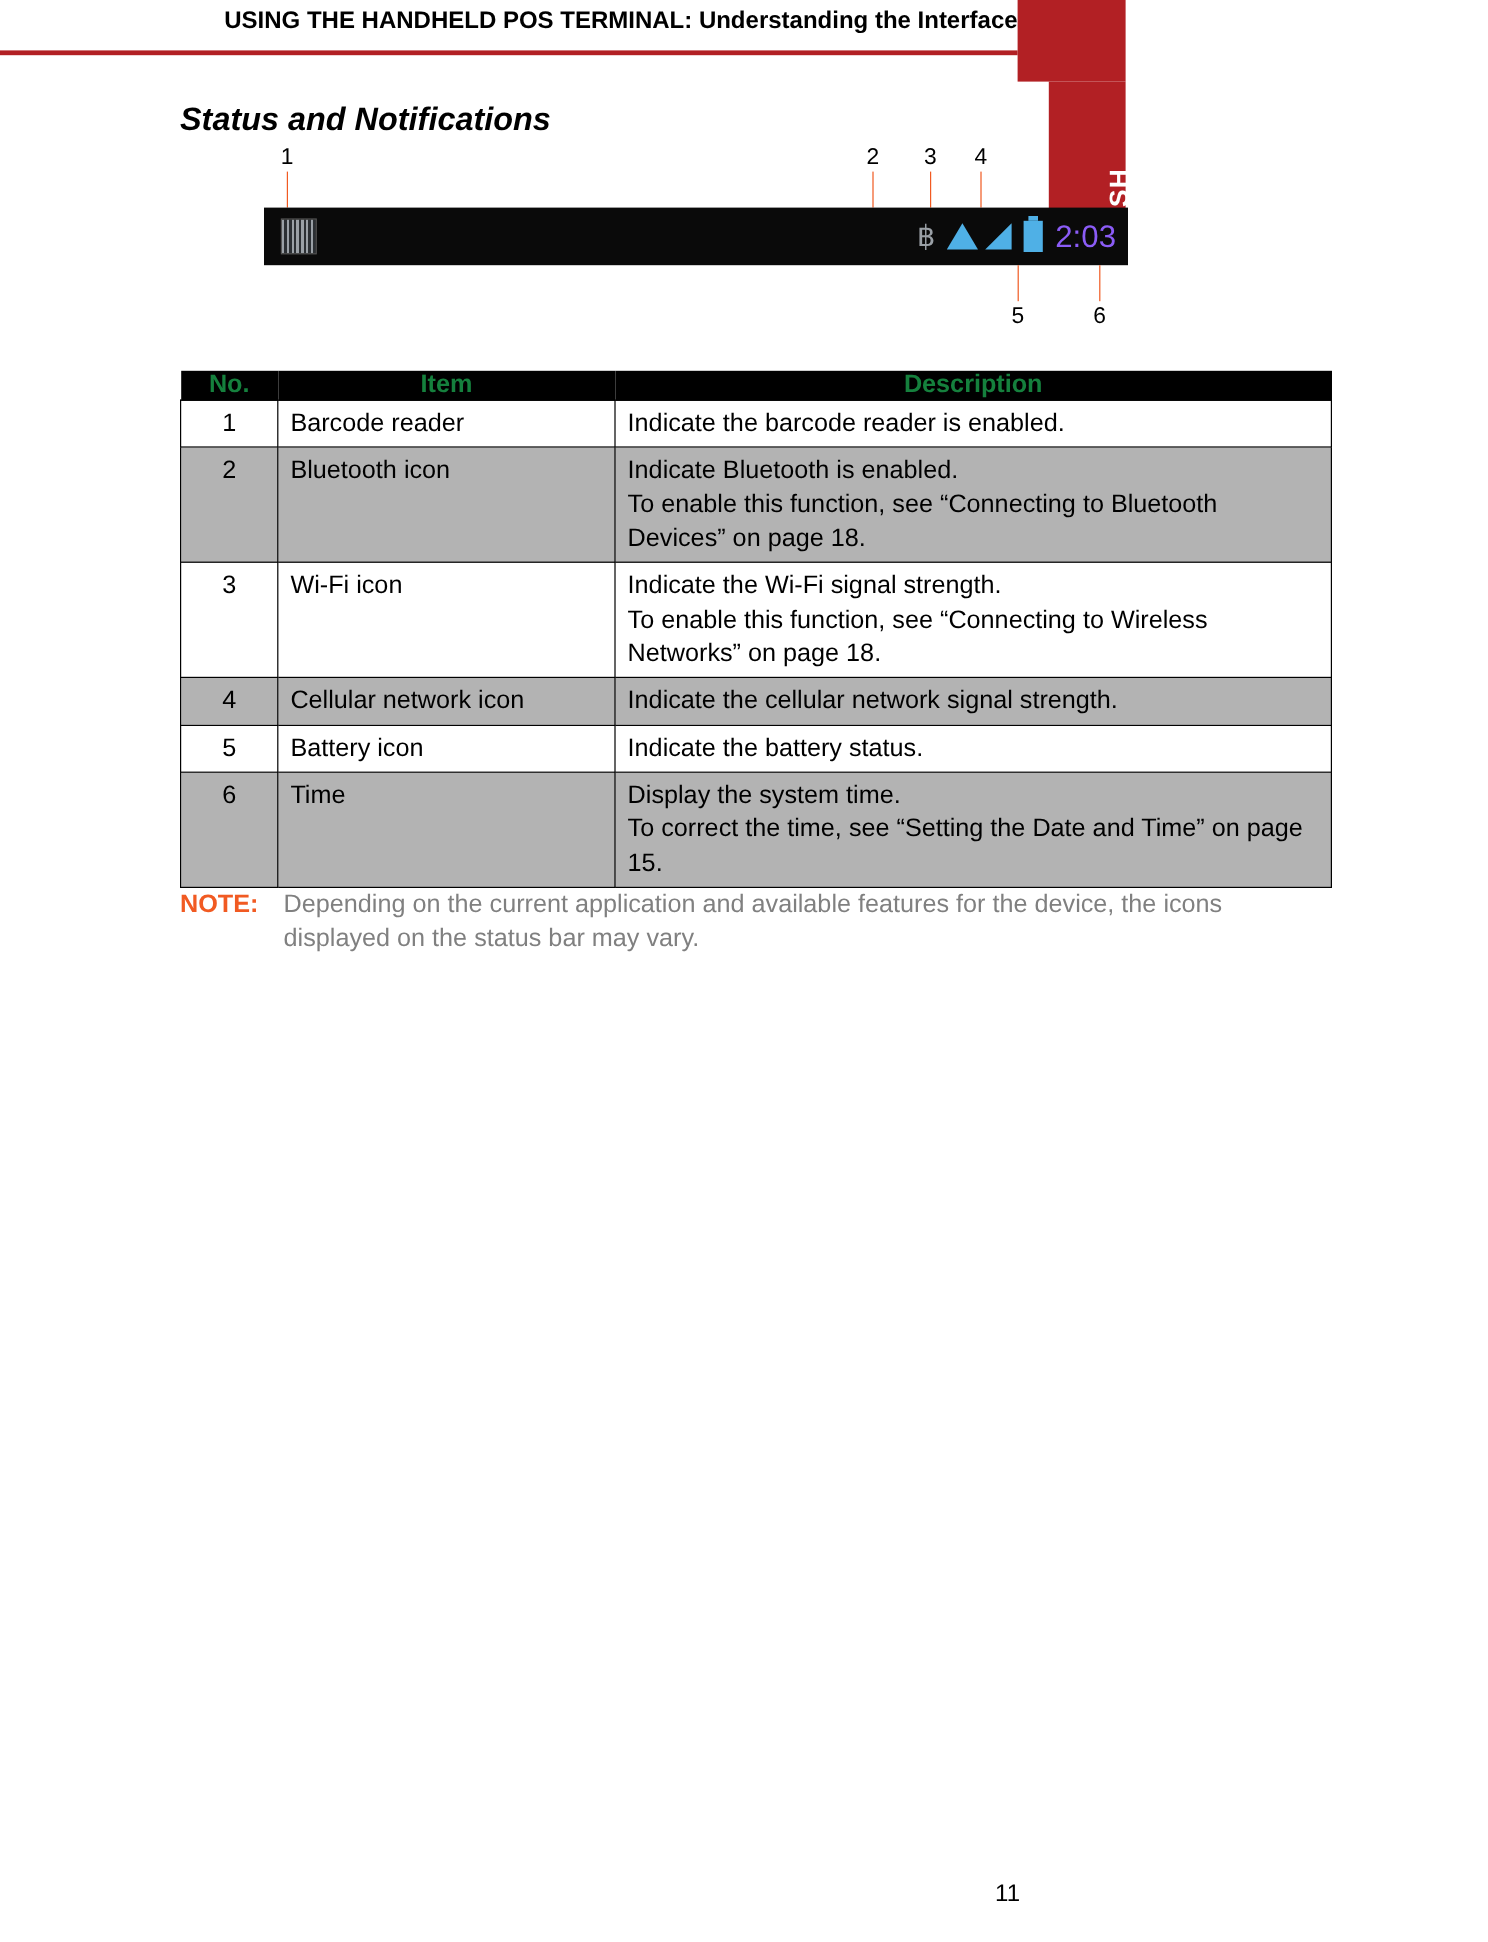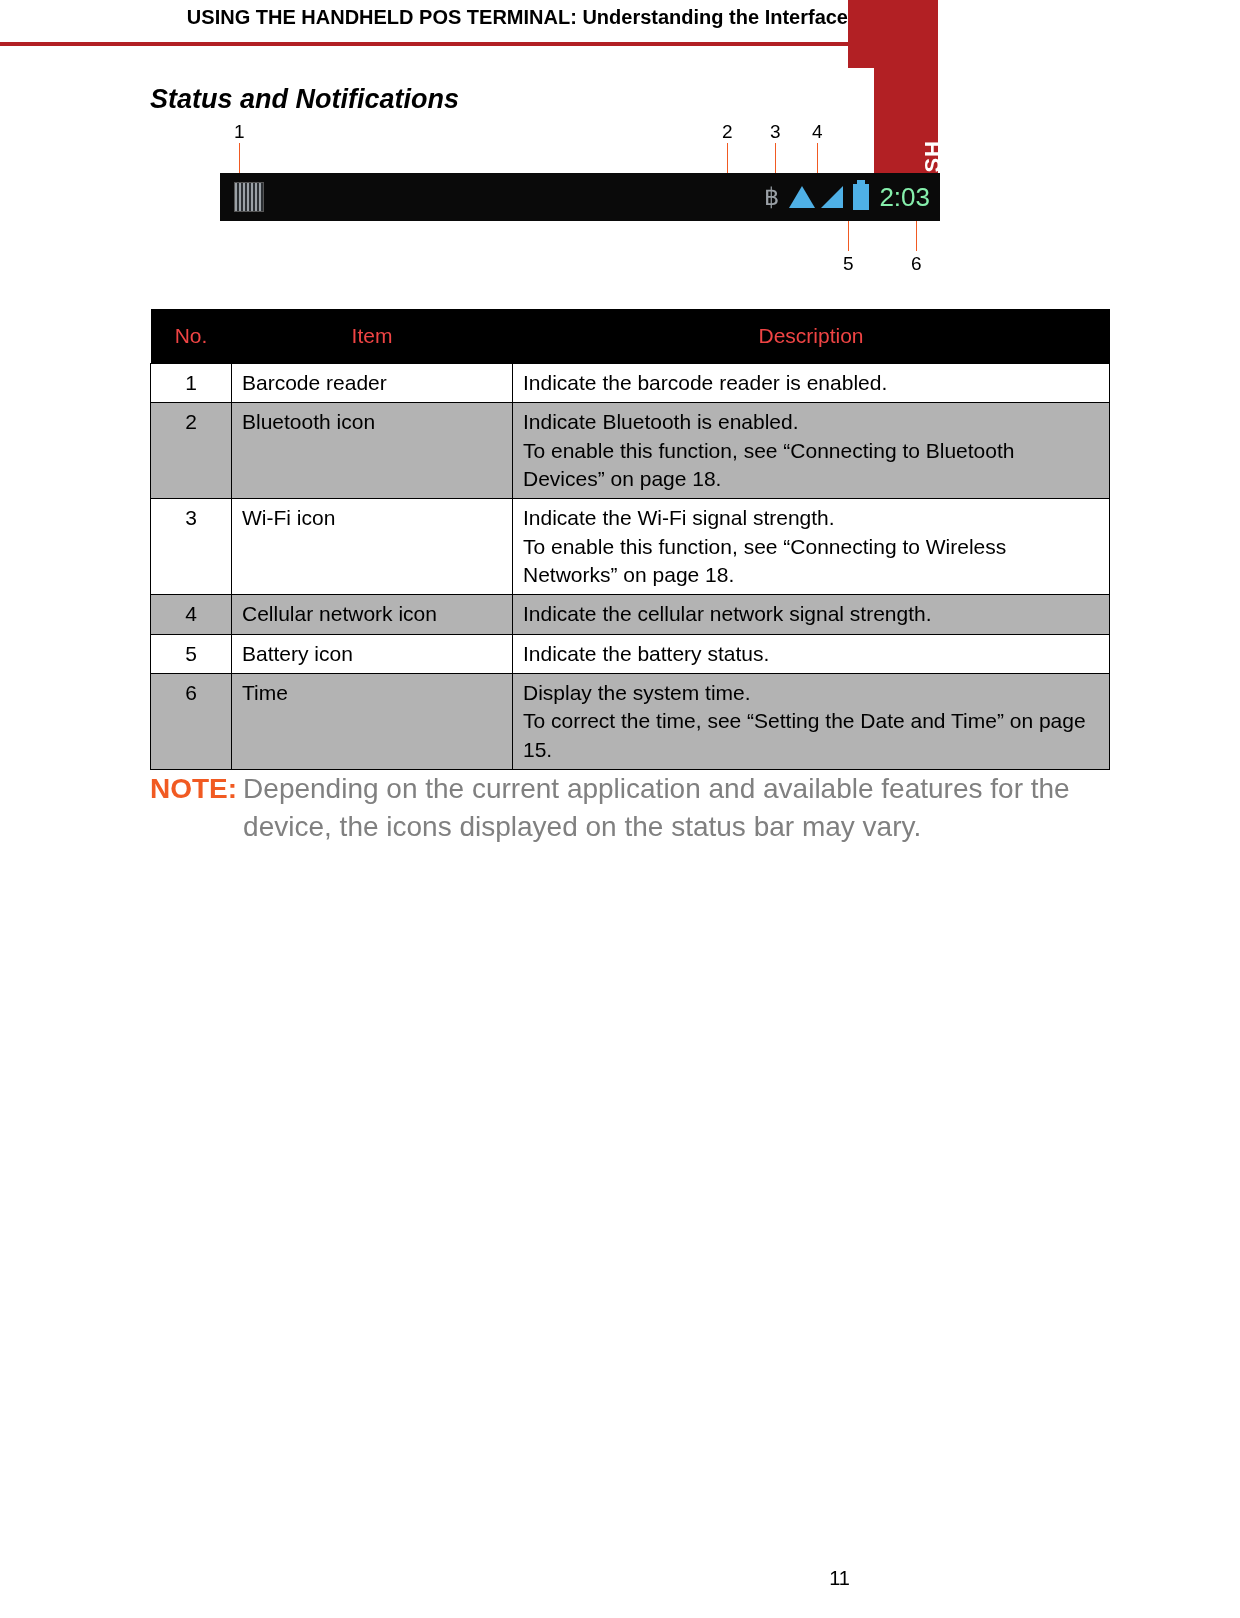--- a/index.html
+++ b/index.html
@@ -151,59 +151,60 @@
     width: 16px; height: 26px;
     background:#4fb0e6;
     margin-right: 10px;
   }
   .batt-ic::before{
     content:"";
     position:absolute; left:4px; top:-4px;
     width:8px; height:4px; background:#4fb0e6;
   }
   .time-txt {
-    color:#86efac;
+    color:#8b5cf6;
     font-size: 26px;
     font-weight: 500;
     margin-right: 2px;
   }
 
   
   table.desc {
     border-collapse: collapse;
     width: 100%;
     font-size: 21px;
     margin-top: 10px;
   }
   table.desc th {
     background: #000;
-    color: #ef4444;
-    font-weight: normal;
-    padding: 15px 8px;
+    color: #15803d;
+    font-weight: bold;
+    padding: 0 8px;
     text-align: center;
   }
   table.desc th.item, table.desc th.desc { text-align: center; }
   table.desc td {
     border: 1px solid #000;
     padding: 5px 10px;
     vertical-align: top;
     line-height: 1.35;
   }
   table.desc td.no { text-align: center; width: 60px; }
   table.desc td.item { width: 260px; }
   tr.shade td { background: #b3b3b3; }
 
   p.after {
     margin: 16px 0 6px 0;
     font-size: 21px;
   }
   .note-line {
-    font-size: 28px;
+    font-size: 21px;
     line-height: 1.35;
     display: flex;
+    gap: 15px;
   }
   .note-label {
     color: #f15a22;
     font-weight: bold;
     flex: 0 0 auto;
     margin-right: 6px;
   }
   .note-text {
     color: #808080;
   }

